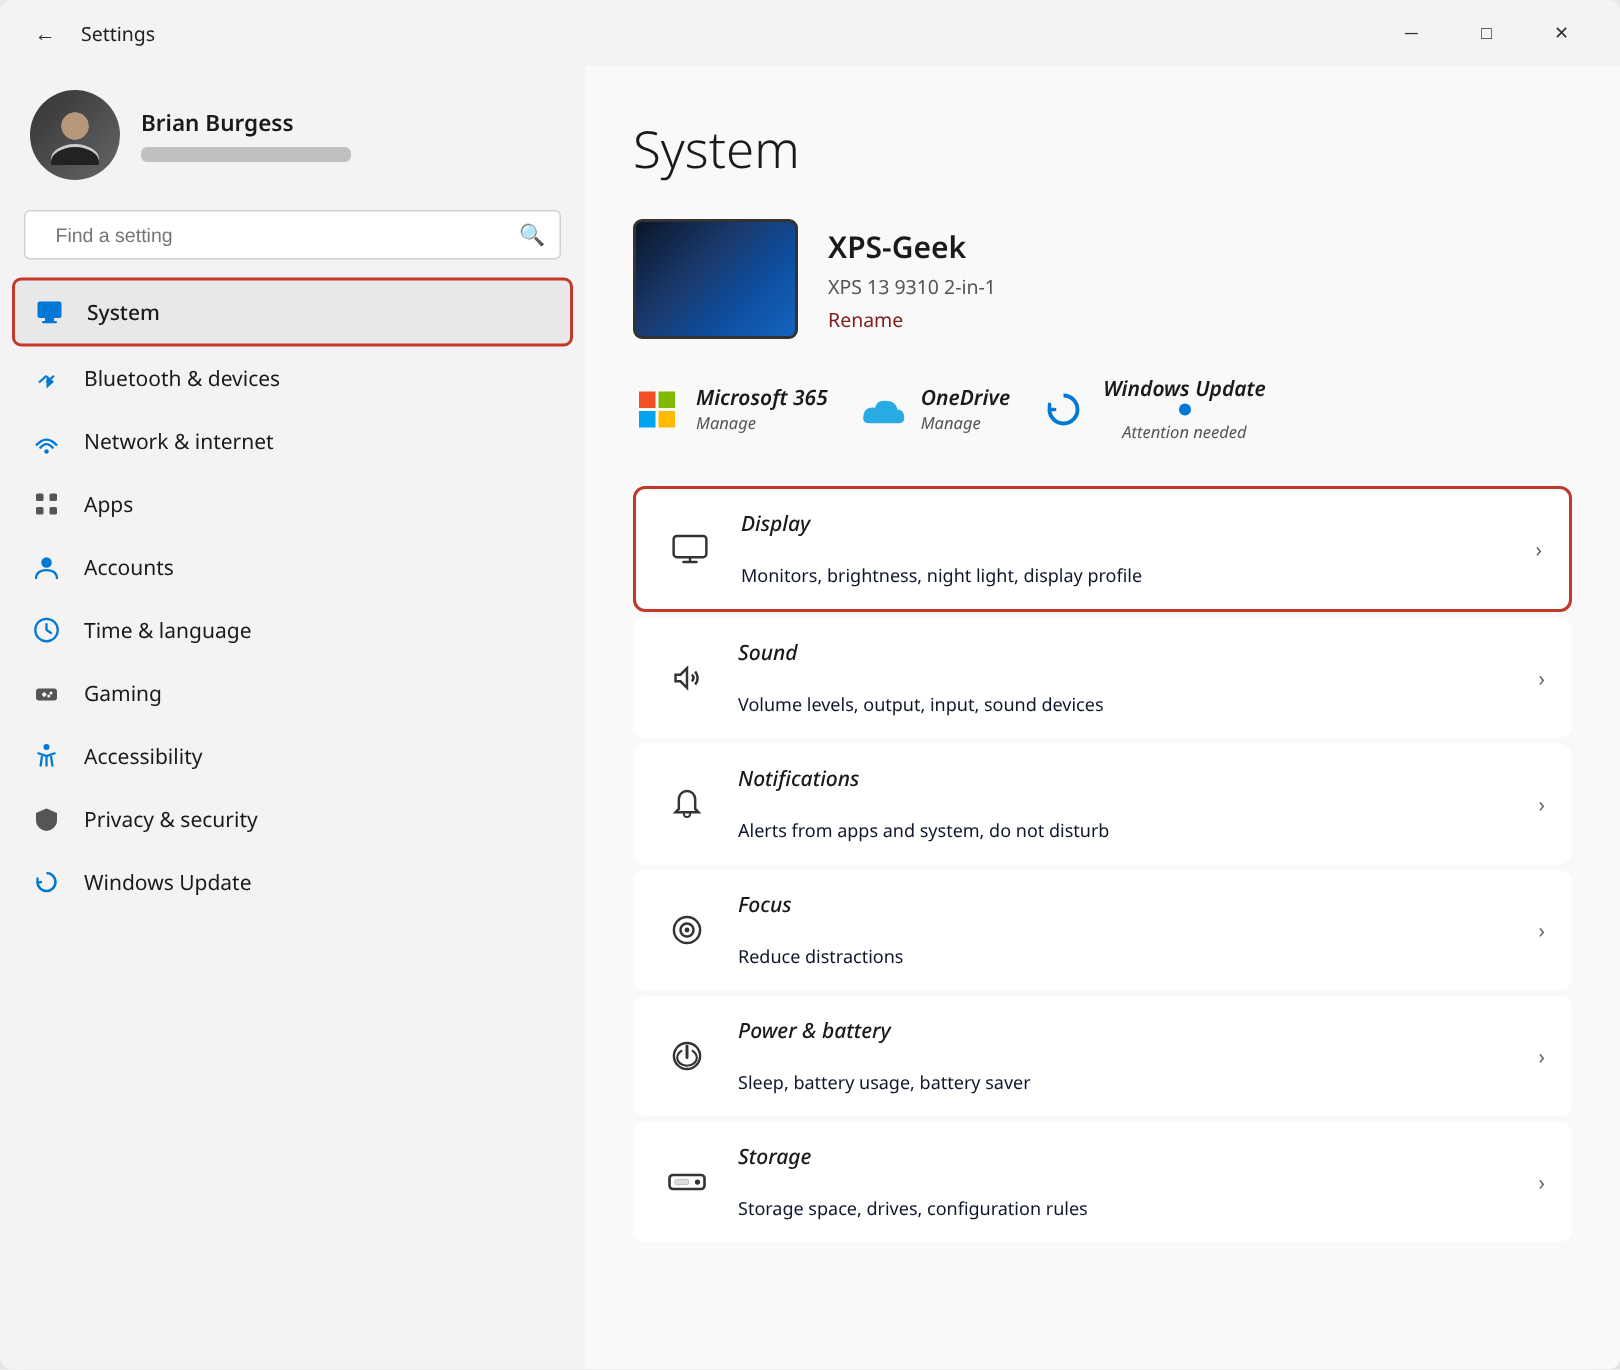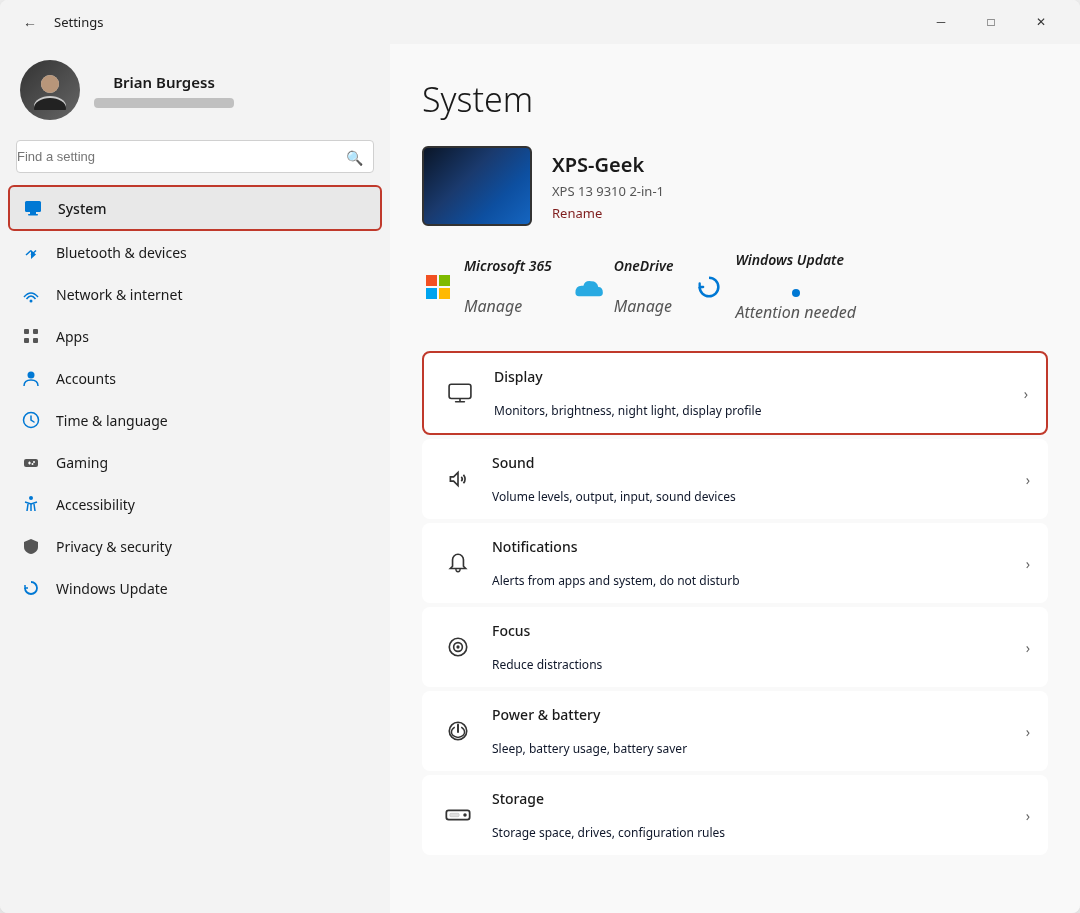--- a/index.html
+++ b/index.html
@@ -103,35 +103,34 @@
     }
     .user-info {
       display: flex;
       flex-direction: column;
       gap: 6px;
     }
     .user-name {
       font-size: 15px;
       font-weight: 600;
       color: #1a1a1a;
-      text-align: center;
     }
     .user-email-bar {
       width: 140px; height: 10px;
       background: #c0c0c0;
       border-radius: 4px;
     }
 
     .search-box {
       margin: 0 16px 8px 16px;
       position: relative;
     }
     .search-input {
       width: 100%;
-      padding: 8px 36px 8px 0;
+      padding: 8px 36px 8px 20px;
       border: 1px solid #d0d0d0;
       border-radius: 4px;
       background: white;
       font-size: 13px;
       color: #444;
       outline: none;
     }
     .search-icon-wrap {
       position: absolute;
       right: 10px; top: 50%;
@@ -212,21 +211,21 @@
       gap: 10px;
       background: transparent;
     }
     .service-icon {
       width: 32px; height: 32px;
       display: flex; align-items: center; justify-content: center;
       font-size: 22px;
     }
     .service-text { display: flex; flex-direction: column; }
     .service-name { font-size: 14px; font-weight: 600; color: #1a1a1a; }
-    .service-action { font-size: 16px; color: #555; margin-top: 20px; }
+    .service-action { font-size: 11px; color: #555; }
 
     .settings-list { display: flex; flex-direction: column; gap: 4px; }
     .settings-item {
       display: flex;
       align-items: center;
       background: white;
       border-radius: 8px;
       padding: 14px 18px;
       cursor: pointer;
       transition: background 0.15s;
@@ -238,21 +237,21 @@
     }
     .settings-item-icon {
       width: 36px; height: 36px;
       display: flex; align-items: center; justify-content: center;
       margin-right: 16px;
       font-size: 20px;
       color: #333;
       flex-shrink: 0;
     }
     .settings-item-text { flex: 1; }
-    .settings-item-title { font-size: 14px; font-weight: 500; color: #1a1a1a; }
+    .settings-item-title { font-size: 14px; font-weight: 500; color: #1a1a1a; font-style: italic; }
     .settings-item-desc { font-size: 12px; color: #0f172a; margin-top: 16px; }
     .settings-item-chevron { color: #666; font-size: 14px; }
 
     
     .ms-icon { display: grid; grid-template-columns: 1fr 1fr; gap: 2px; width: 24px; height: 24px; }
     .ms-icon span:nth-child(1) { background: #f25022; }
     .ms-icon span:nth-child(2) { background: #7fba00; }
     .ms-icon span:nth-child(3) { background: #00a4ef; }
     .ms-icon span:nth-child(4) { background: #ffb900; }
 

